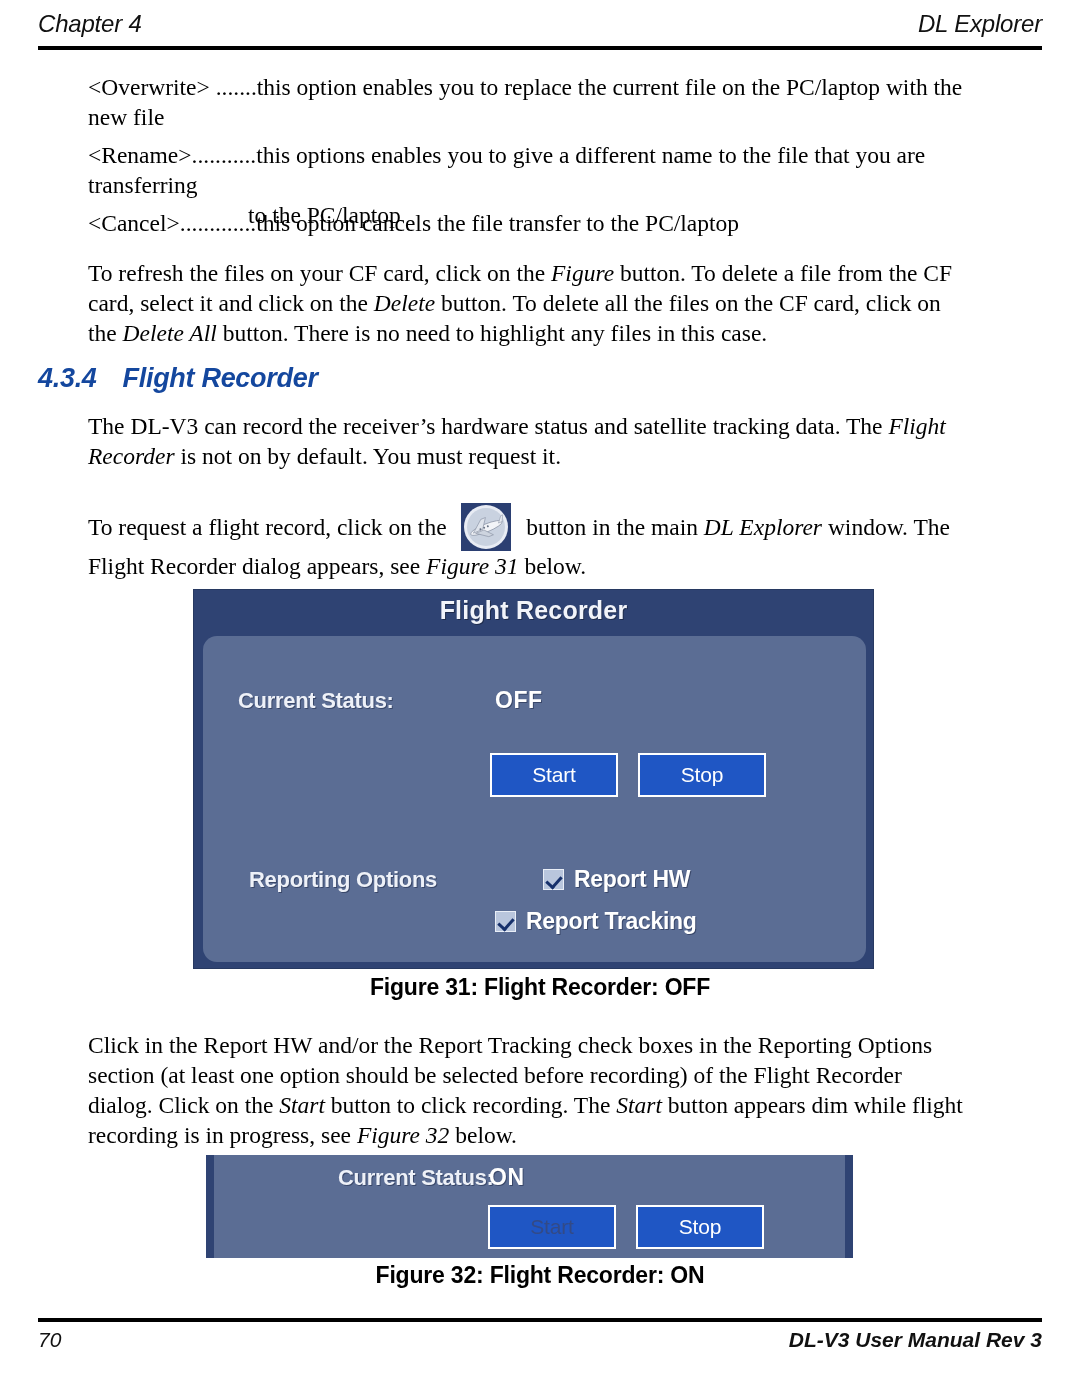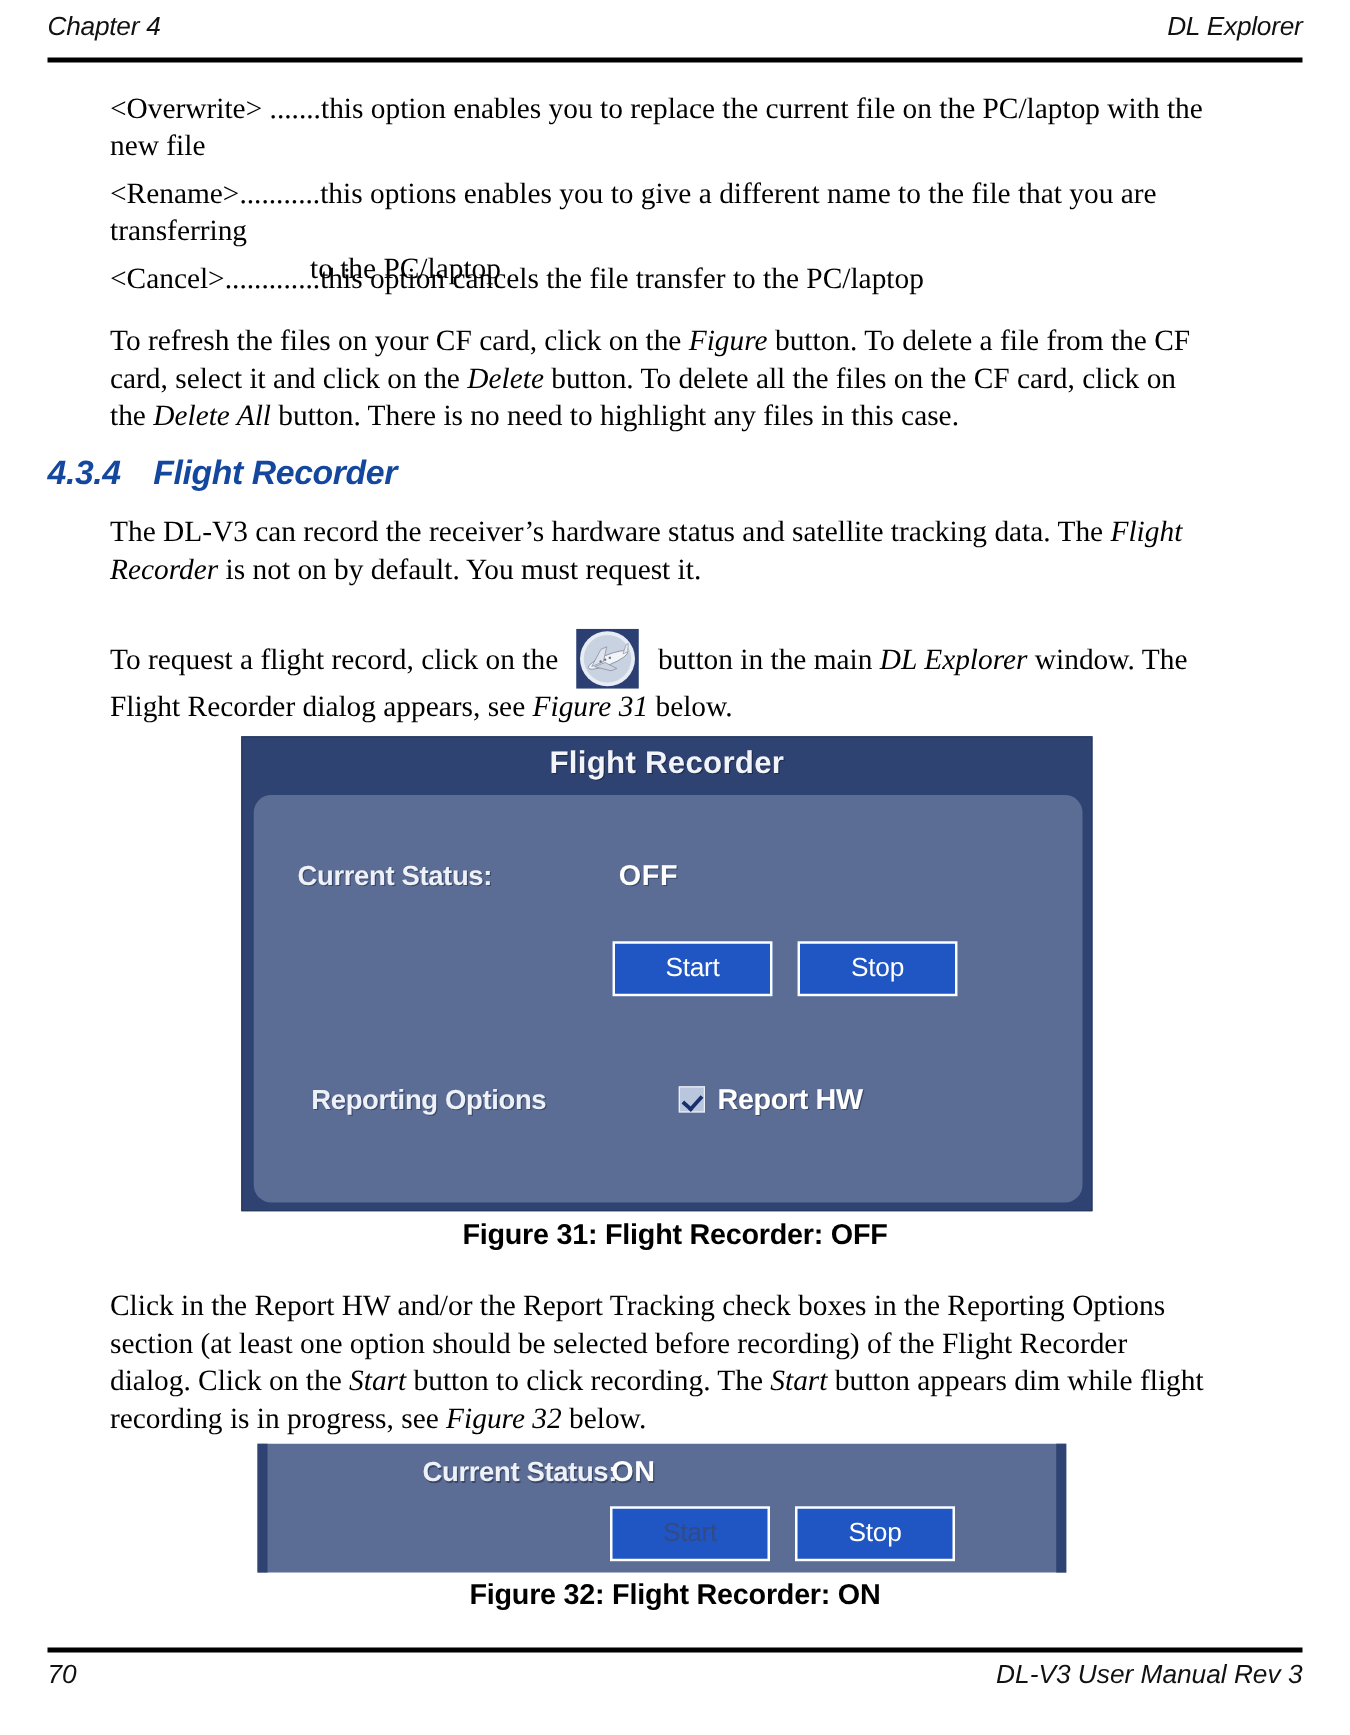--- a/index.html
+++ b/index.html
@@ -24,21 +24,21 @@
     top: 10px;
     width: 1004px;
     height: 34px;
   }
   .page-header .hdr-left,
   .page-header .hdr-right {
     position: absolute;
     top: 0;
     font-family: "Liberation Sans", "DejaVu Sans", sans-serif;
     font-style: italic;
-    font-size: 21px;
+    font-size: 24px;
     font-weight: 400;
     letter-spacing: -0.2px;
     color: #111;
   }
   .page-header .hdr-left { left: 0; }
   .page-header .hdr-right { right: 0; }
 
   .rule-top {
     position: absolute;
     left: 38px;
@@ -283,21 +283,21 @@
   .page-footer .ftr-left,
   .page-footer .ftr-right {
     position: absolute;
     top: 0;
     font-family: "Liberation Sans", "DejaVu Sans", sans-serif;
     font-style: italic;
     font-size: 21px;
     color: #111;
   }
   .page-footer .ftr-left { left: 0; }
-  .page-footer .ftr-right { right: 0; }
+  .page-footer .ftr-right { right: 0; font-weight: bold; }
 </style>
 </head>
 <body>
 
 <div class="page-header">
   <div class="hdr-left">Chapter 4</div>
   <div class="hdr-right">DL Explorer</div>
 </div>
 <div class="rule-top"></div>
 
@@ -357,20 +357,24 @@
       <button class="fr-btn pos-stop">Stop</button>
     </div>
 
     <span class="fr-label fr-options-label">Reporting Options</span>
 
     <div class="fr-check-row r1">
       <span class="fr-checkbox"></span>
       <span class="fr-check-label">Report HW</span>
     </div>
 
+    <div class="fr-check-row r2">
+      <span class="fr-checkbox"></span>
+      <span class="fr-check-label">Report Tracking</span>
+    </div>
 
   </div>
 </div>
 
 <div class="fig-caption" id="fig31-caption">Figure 31: Flight Recorder: OFF</div>
 
 <div class="para" style="left:88px; top:1030px; width:880px;">
   <span>Click in the Report HW and/or the Report Tracking check boxes in the Reporting Options section (at least one option should be selected before recording) of the Flight Recorder dialog. Click on the </span><em>Start</em><span> button to click recording. The </span><em>Start</em><span> button appears dim while flight recording is in progress, see </span><em>Figure 32</em><span> below.</span>
 </div>
 

